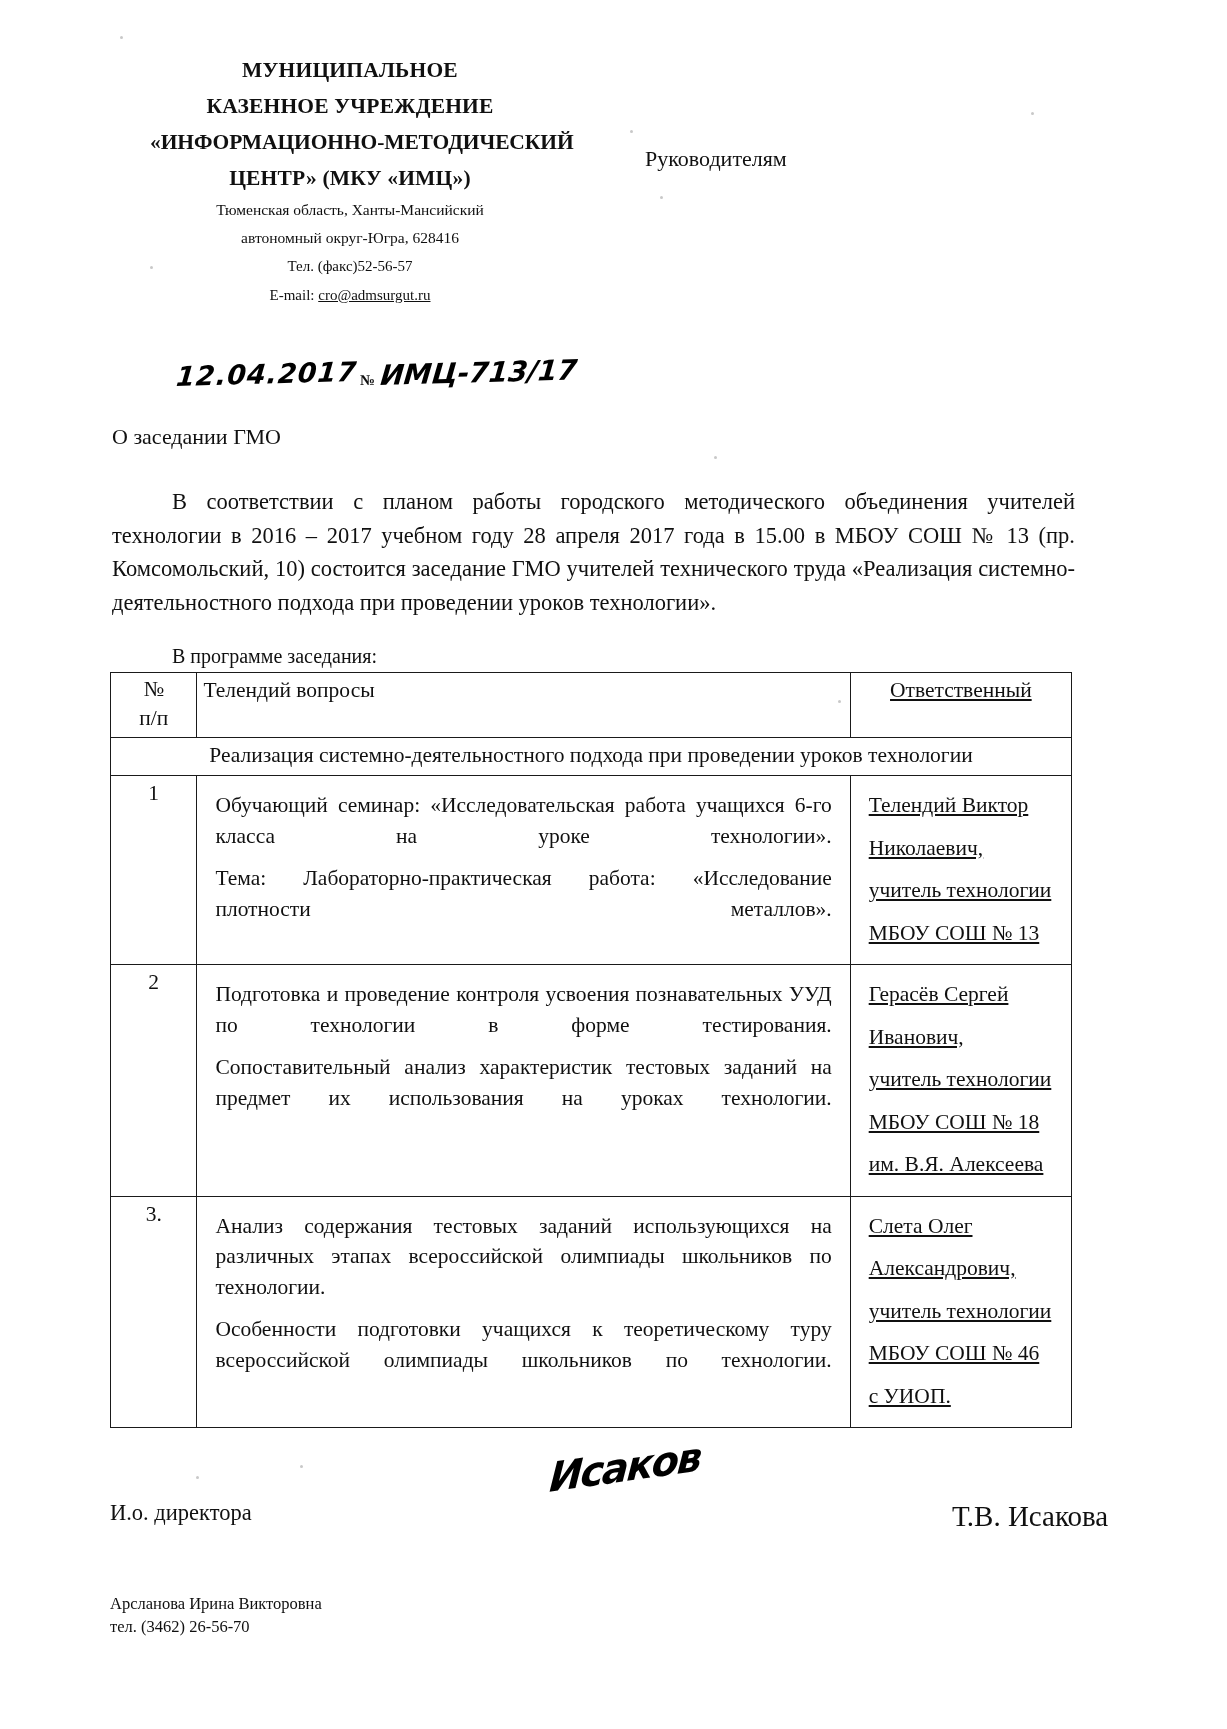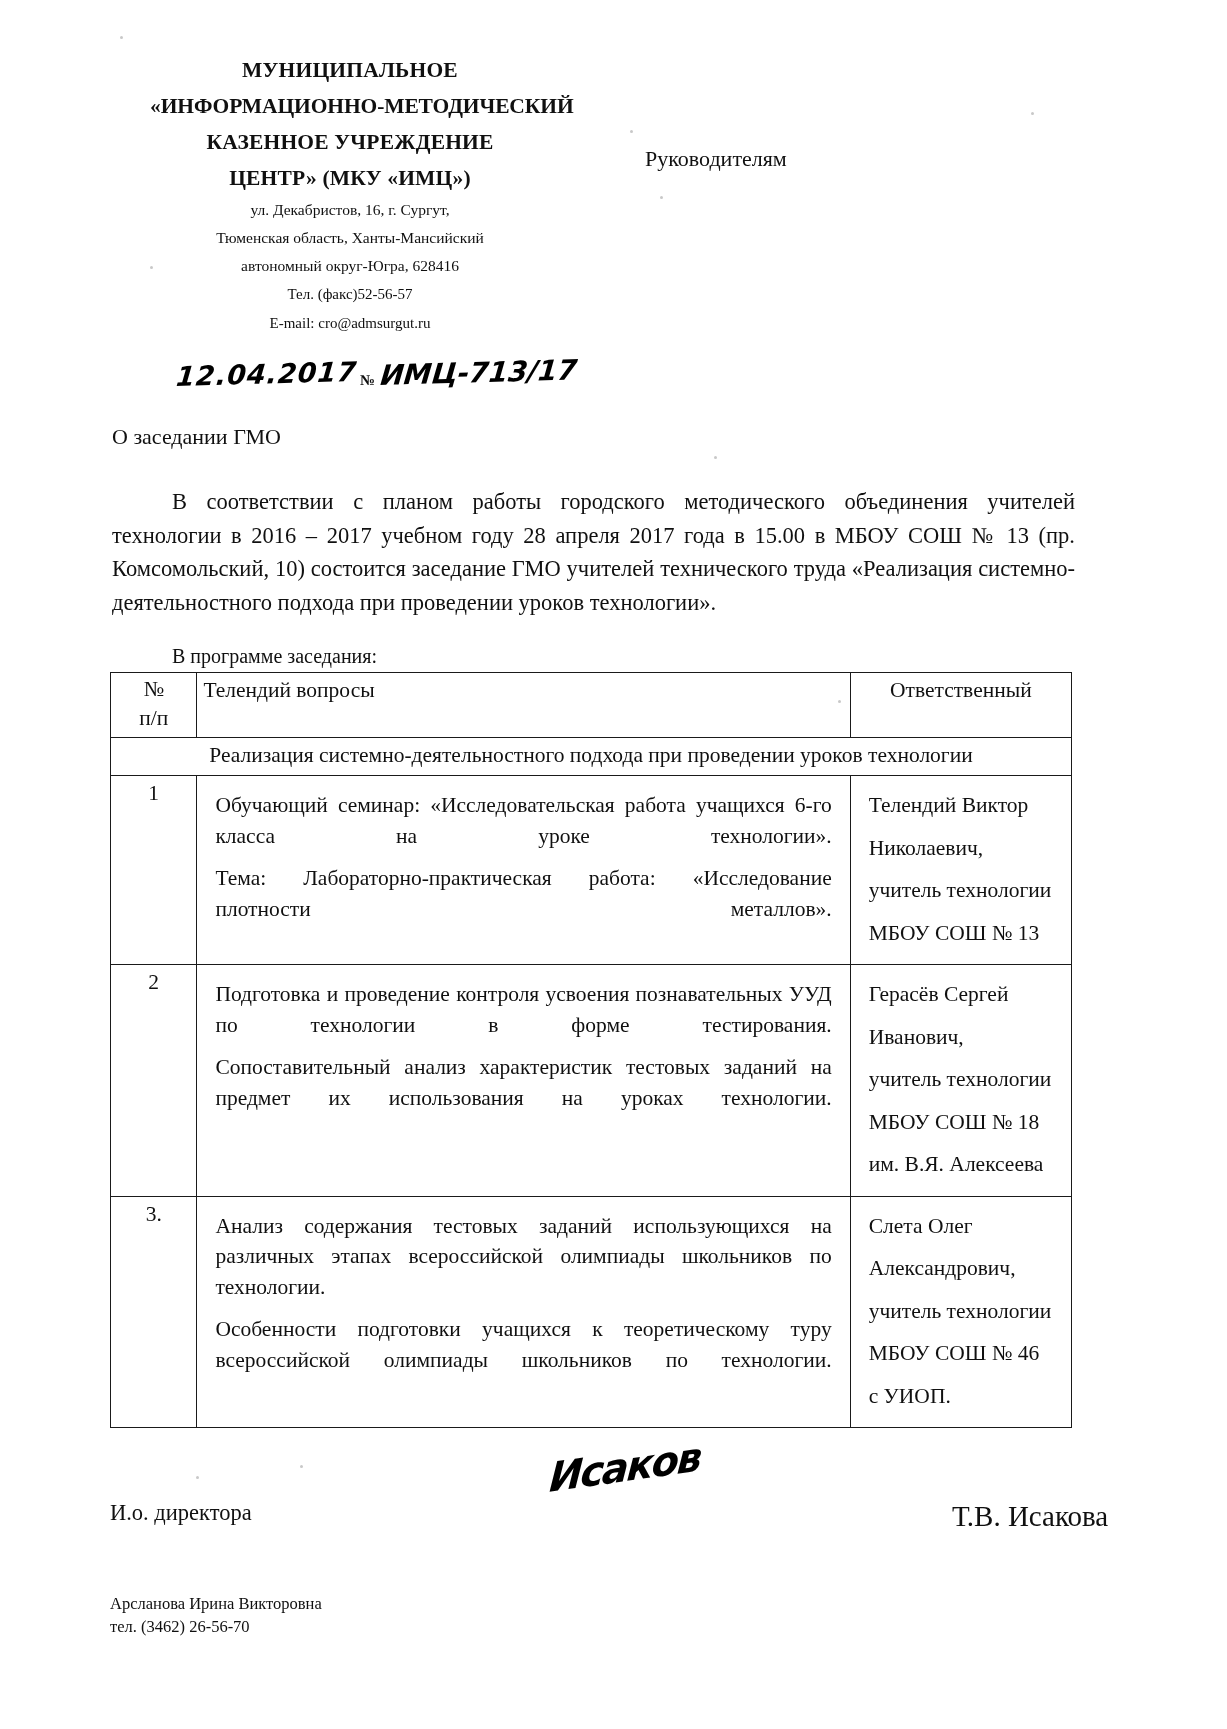--- a/index.html
+++ b/index.html
@@ -41,20 +41,21 @@
     line-height: 28px;
     white-space: nowrap;
   }
   .lh-addr.small { font-size: 15px; }
   .lh-email {
     font-size: 15px;
     line-height: 26px;
     margin-top: 2px;
   }
   .lh-email .link {
+    text-decoration: underline;
   }
 
   
   .addressee {
     position: absolute;
     left: 645px;
     top: 140px;
     width: 430px;
     font-size: 22px;
     line-height: 37px;
@@ -145,20 +146,21 @@
     vertical-align: top;
   }
   td.c-q {
     width: 620px;
     text-align: justify;
     text-align-last: left;
   }
   td.c-resp {
     width: 210px;
     text-align: left;
+    text-decoration: underline;
   }
   .hdr td {
     text-align: center;
     vertical-align: middle;
     padding-top: 6px;
     padding-bottom: 10px;
   }
   .hdr .hdr-num {
     line-height: 29px;
   }
@@ -219,24 +221,23 @@
     opacity: .55;
   }
 </style>
 </head>
 <body>
 
 <div class="page">
 
   <div class="letterhead">
     <div class="lh-title">МУНИЦИПАЛЬНОЕ</div>
+    <div class="lh-title">КАЗЕННОЕ УЧРЕЖДЕНИЕ</div>
     <div class="lh-title wide">«ИНФОРМАЦИОННО-МЕТОДИЧЕСКИЙ</div>
-    <div class="lh-title">КАЗЕННОЕ УЧРЕЖДЕНИЕ</div>
     <div class="lh-title">ЦЕНТР» (МКУ «ИМЦ»)</div>
-    <div class="lh-addr">ул. Декабристов, 16, г. Сургут,</div>
     <div class="lh-addr">Тюменская область, Ханты-Мансийский</div>
     <div class="lh-addr">автономный округ-Югра, 628416</div>
     <div class="lh-addr small">Тел. (факс)52-56-57</div>
     <div class="lh-email">
       <span>E-mail:</span>
       <span class="link">cro@admsurgut.ru</span>
     </div>
   </div>
 
   <div class="reg-line">

